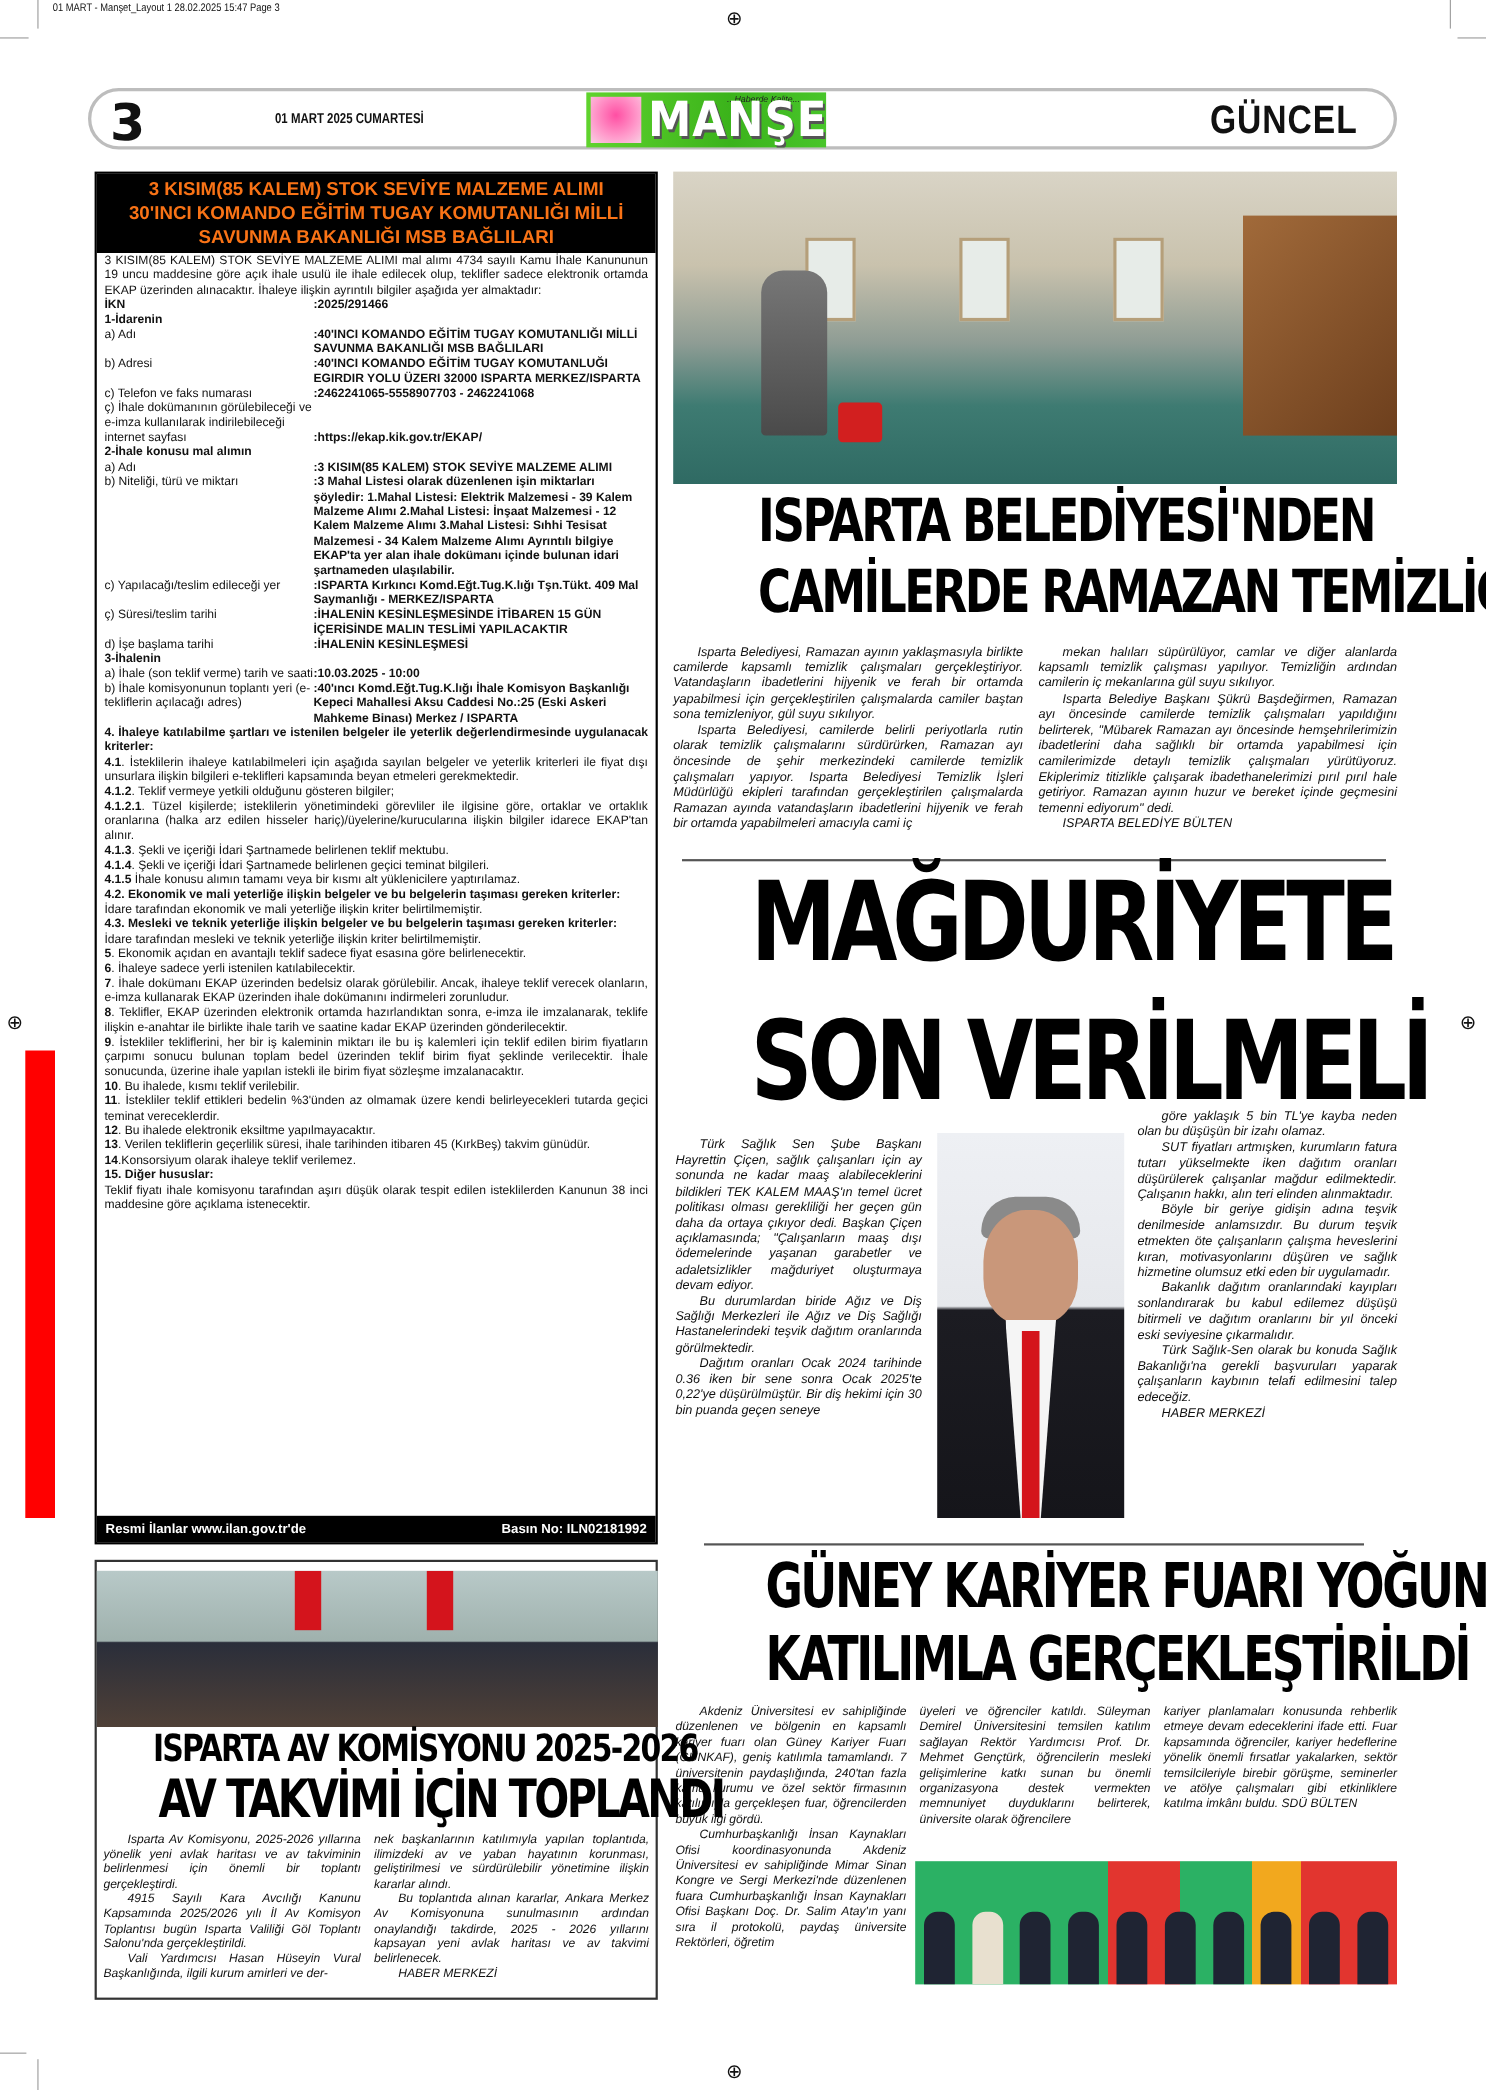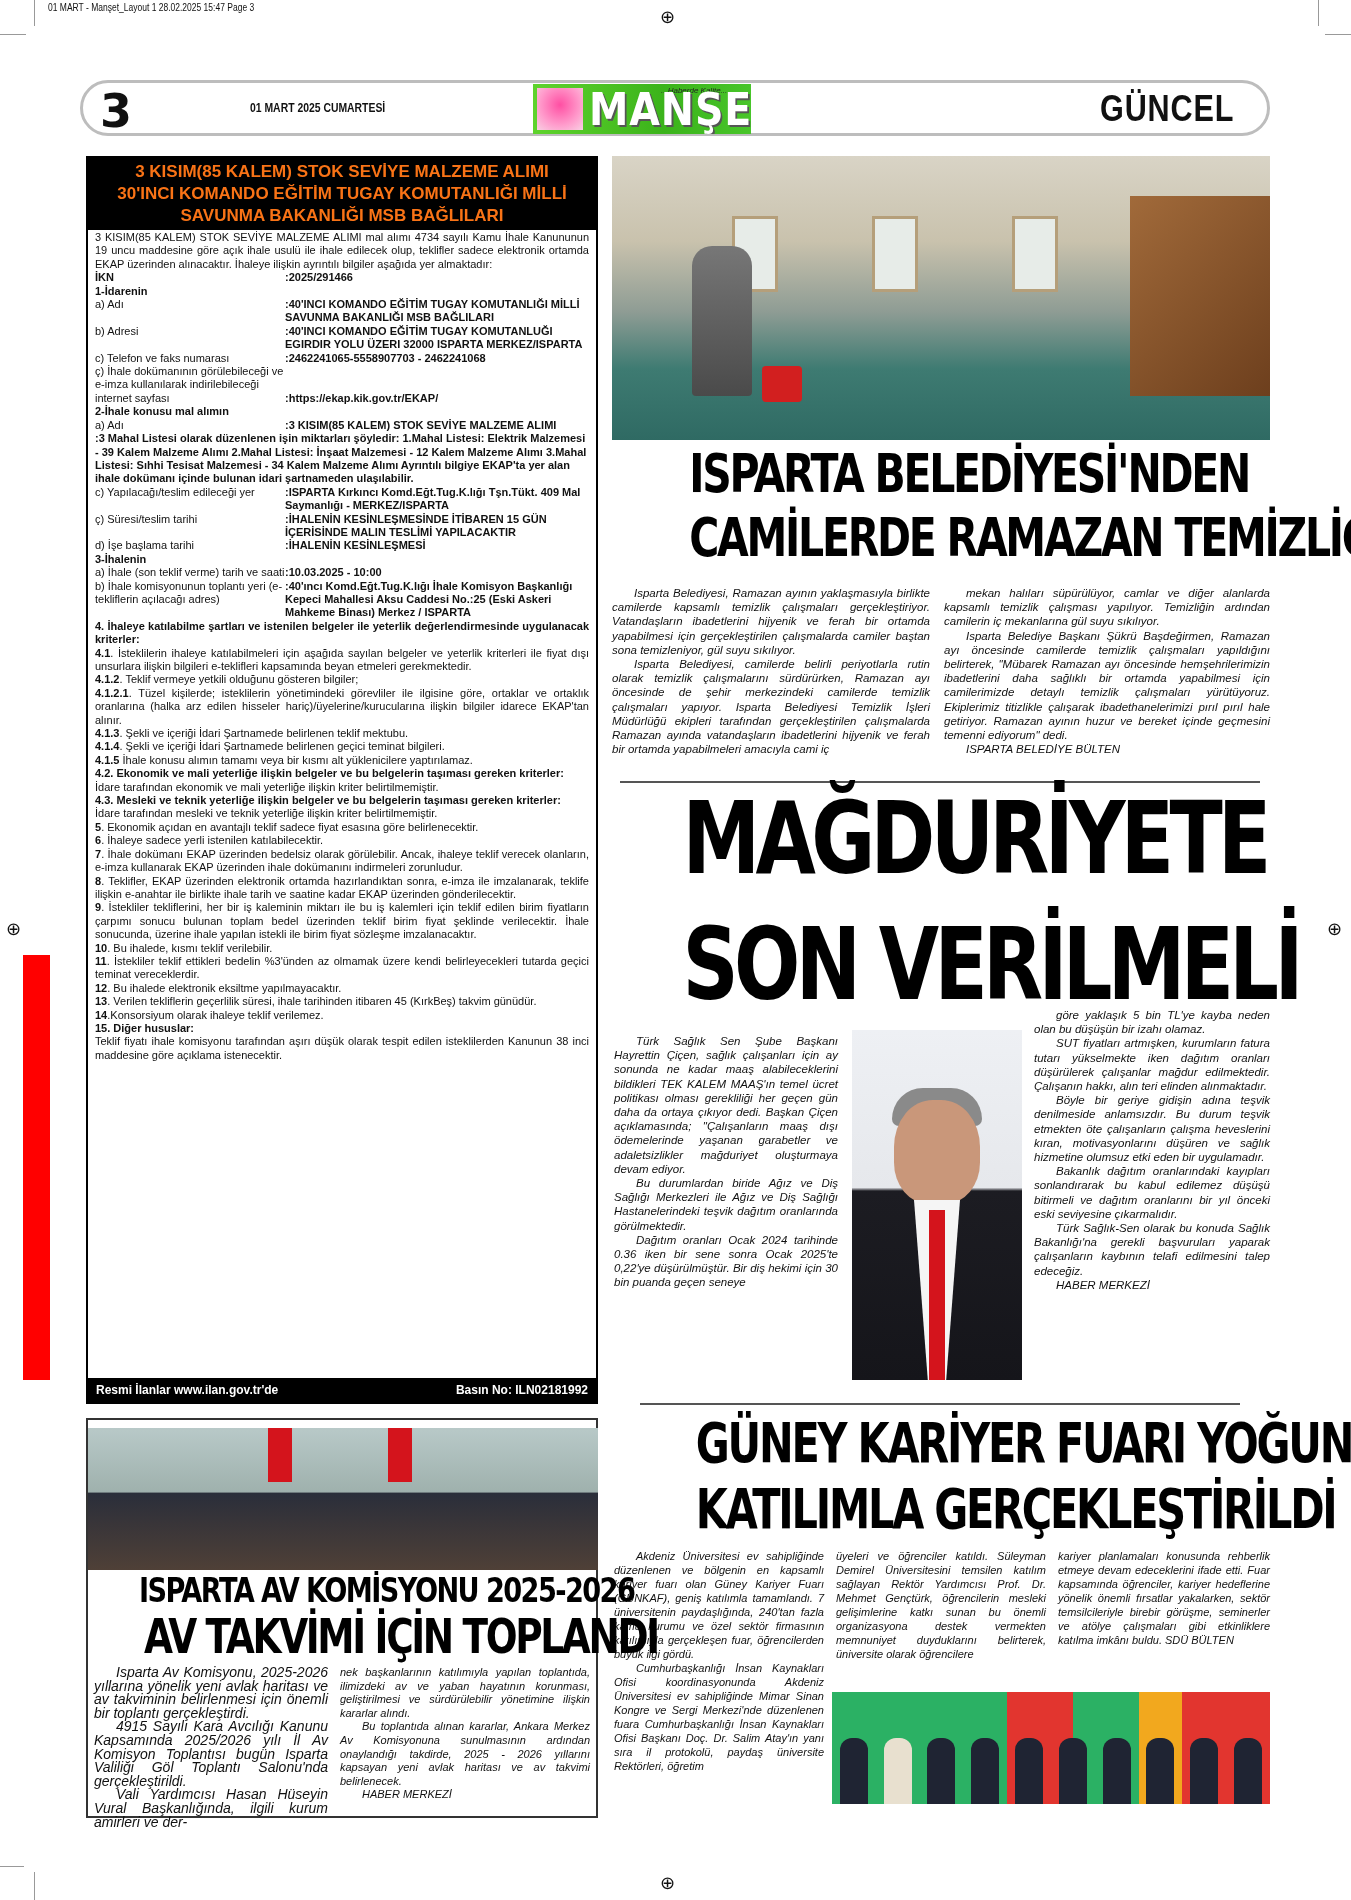--- a/index.html
+++ b/index.html
@@ -110,20 +110,21 @@
     <div class="kv">
         <span class="k">ç) İhale dokümanının görülebileceği ve e-imza kullanılarak indirilebileceği internet sayfası</span>
         <span class="v" style="align-self:flex-end">:https://ekap.kik.gov.tr/EKAP/</span>
       </div>
     <div class="b">2-İhale konusu mal alımın</div>
     <div class="kv">
         <span class="k">a) Adı</span>
         <span class="v">:3 KISIM(85 KALEM) STOK SEVİYE MALZEME ALIMI</span>
       </div>
     <div class="kv">
+        <span class="k">b) Niteliği, türü ve miktarı</span>
         <span class="v">:3 Mahal Listesi olarak düzenlenen işin miktarları şöyledir: 1.Mahal Listesi: Elektrik Malzemesi - 39 Kalem Malzeme Alımı 2.Mahal Listesi: İnşaat Malzemesi - 12 Kalem Malzeme Alımı 3.Mahal Listesi: Sıhhi Tesisat Malzemesi - 34 Kalem Malzeme Alımı Ayrıntılı bilgiye EKAP'ta yer alan ihale dokümanı içinde bulunan idari şartnameden ulaşılabilir.</span>
       </div>
     <div class="kv">
         <span class="k">c) Yapılacağı/teslim edileceği yer</span>
         <span class="v">:ISPARTA Kırkıncı Komd.Eğt.Tug.K.lığı Tşn.Tükt. 409 Mal Saymanlığı - MERKEZ/ISPARTA</span>
       </div>
     <div class="kv">
         <span class="k">ç) Süresi/teslim tarihi</span>
         <span class="v">:İHALENİN KESİNLEŞMESİNDE İTİBAREN 15 GÜN İÇERİSİNDE MALIN TESLİMİ YAPILACAKTIR</span>
       </div>
@@ -243,21 +244,21 @@
   </div>
 </div>
 
 <div class="abs huntbox"></div>
 <div class="abs photo hunt">
   <div class="flag" style="left:180px"></div>
   <div class="flag" style="left:300px"></div>
 </div>
 <div class="abs head-xl" style="left:88px;top:1570px;width:510px;font-size:34px;line-height:40px;letter-spacing:-2px;transform:scaleX(0.8)">ISPARTA AV KOMİSYONU 2025-2026</div>
 <div class="abs head-xl" style="left:88px;top:1610px;width:510px;font-size:48px;line-height:52px;letter-spacing:-3px;transform:scaleX(0.78)">AV TAKVİMİ İÇİN TOPLANDI</div>
-<div class="abs body" style="left:94px;top:1666px;width:234px;font-size:14px;line-height:13.6px">
+<div class="abs body" style="left:94px;top:1666px;width:234px;font-size:11px;line-height:13.6px">
   <p>Isparta Av Komisyonu, 2025-2026 yıllarına yönelik yeni avlak haritası ve av takviminin belirlenmesi için önemli bir toplantı gerçekleştirdi.</p>
     <p>4915 Sayılı Kara Avcılığı Kanunu Kapsamında 2025/2026 yılı İl Av Komisyon Toplantısı bugün Isparta Valiliği Göl Toplantı Salonu'nda gerçekleştirildi.</p>
     <p>Vali Yardımcısı Hasan Hüseyin Vural Başkanlığında, ilgili kurum amirleri ve der-</p>
 </div>
 <div class="abs body" style="left:340px;top:1666px;width:250px;font-size:11px;line-height:13.6px">
   <p style="text-indent:0">nek başkanlarının katılımıyla yapılan toplantıda, ilimizdeki av ve yaban hayatının korunması, geliştirilmesi ve sürdürülebilir yönetimine ilişkin kararlar alındı.</p>
     <p>Bu toplantıda alınan kararlar, Ankara Merkez Av Komisyonuna sunulmasının ardından onaylandığı takdirde, 2025 - 2026 yıllarını kapsayan yeni avlak haritası ve av takvimi belirlenecek.</p>
   <div class="sign">HABER MERKEZİ</div>
 </div>
 

